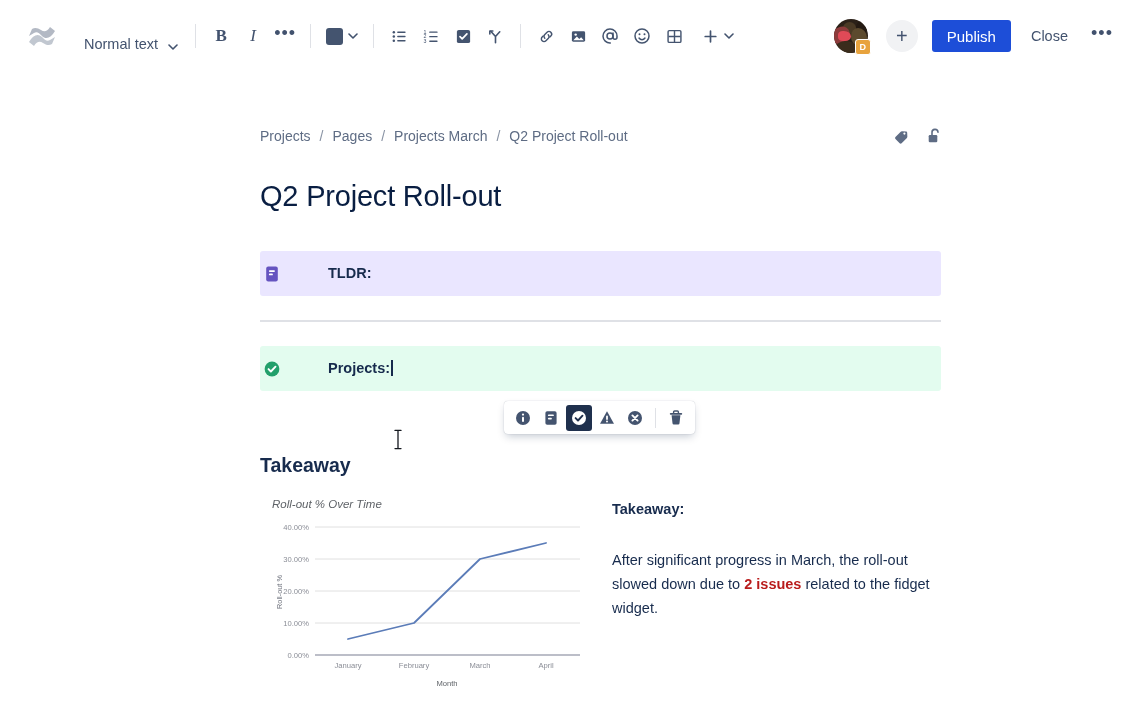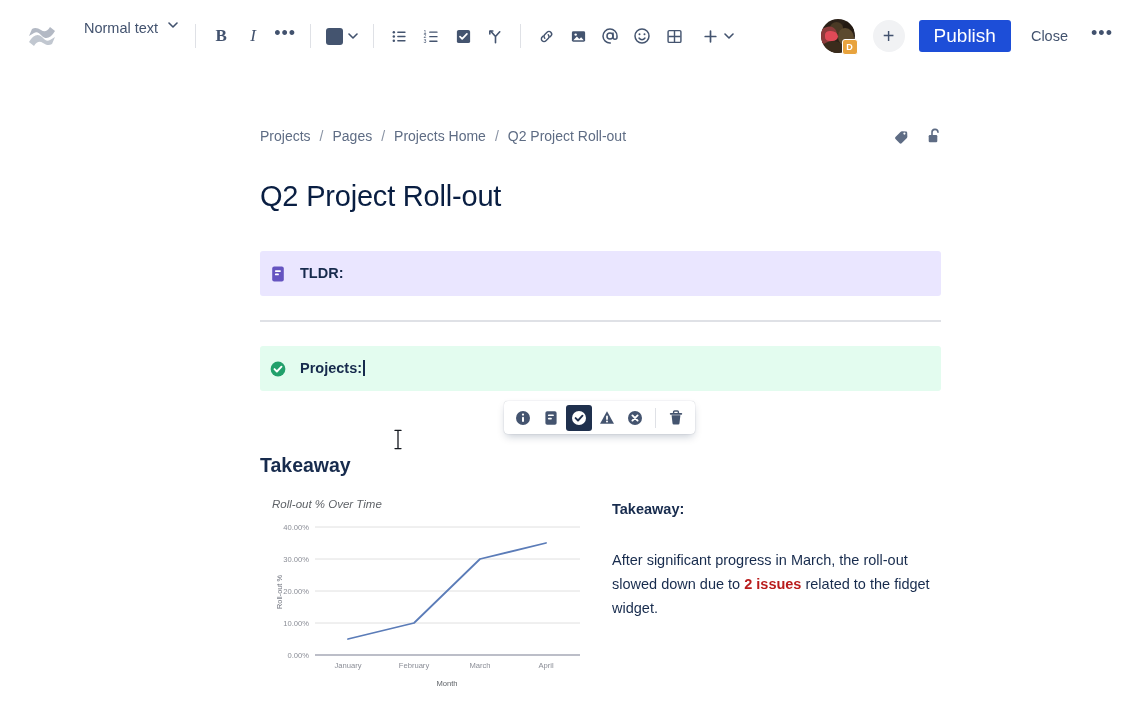--- a/index.html
+++ b/index.html
@@ -26,21 +26,21 @@
     flex: 0 0 auto;
   }
   .tb-btn {
     height: 32px; min-width: 32px;
     display: flex; align-items: center; justify-content: center;
     border-radius: 3px; cursor: pointer;
     color: #44546F;
     flex: 0 0 auto;
   }
   .style-select {
-    display: flex; align-items: flex-start; gap: 10px;
+    display: flex; align-items: flex-end; gap: 10px;
     height: 32px; padding: 0 8px 0 10px;
     border-radius: 3px; cursor: pointer;
     font-size: 14.5px; color: #42526E;
     white-space: nowrap;
   }
   .chev { width: 10px; height: 10px; flex: 0 0 auto; }
   .tb-sep {
     width: 1px; height: 24px; background: #DFE1E6;
     margin: 0 9px; flex: 0 0 auto;
   }
@@ -81,21 +81,21 @@
   .plus-btn {
     width: 32px; height: 32px; border-radius: 50%;
     background: #F1F2F4; color: #42526E;
     display: flex; align-items: center; justify-content: center;
     font-size: 20px; cursor: pointer; margin-right: 14px; flex: 0 0 auto;
     line-height: 1; font-weight: 300;
   }
   .publish-btn {
     height: 32px; padding: 0 15px; border-radius: 3px;
     background: #1D4ED8; color: #ffffff;
-    font-size: 19px; font-weight: 500;
+    font-size: 15px; font-weight: 500;
     display: flex; align-items: center; justify-content: center;
     cursor: pointer; border: none; flex: 0 0 auto;
     font-family: "Liberation Sans", sans-serif;
   }
   .close-btn {
     height: 32px; padding: 0 12px; border-radius: 3px;
     color: #42526E; font-size: 14.5px;
     display: flex; align-items: center; cursor: pointer;
     margin-left: 8px; flex: 0 0 auto;
   }
@@ -123,21 +123,22 @@
     position: absolute; left: 260px; top: 108px;
     font-size: 29px; color: #091E42; font-weight: 400;
     letter-spacing: -0.2px;
   }
 
   
   .panel {
     position: absolute; left: 260px; width: 681px;
     border-radius: 3px;
     display: flex; align-items: flex-start;
-    padding: 14px 9px;
+    padding: 14px 3px;
+    gap: 34px;
   }
   .panel-tldr { top: 179px; height: 45px; background: #EAE6FF; align-items: center; }
   .panel-progress { top: 274px; height: 45px; background: #E3FCEF; align-items: center; }
   .panel-icon { width: 18px; height: 18px; flex: 0 0 auto; margin-right: 13px; }
   .panel-text { font-size: 14.5px; color: #172B4D; font-weight: bold; line-height: 1.4; }
 
   .divider {
     position: absolute; left: 260px; top: 248px;
     width: 681px; height: 2px; background: #DFE1E6;
   }
@@ -346,21 +347,21 @@
 </div>
 
 <div class="page">
 
   <div class="crumb-row">
     <div class="crumbs">
       <span class="crumb">Projects</span>
       <span class="crumb-sep">/</span>
       <span class="crumb">Pages</span>
       <span class="crumb-sep">/</span>
-      <span class="crumb">Projects Home</span>
+      <span class="crumb">Projects March</span>
       <span class="crumb-sep">/</span>
       <span class="crumb">Q2 Project Roll-out</span>
     </div>
     <div class="crumb-actions">
       <span class="ic-btn">
         <svg width="17" height="17" viewBox="0 0 18 18">
           <path d="M2.6 9.6l5.6-5.6a1.6 1.6 0 011.2-.5l4.6.2a1.1 1.1 0 011 1l.2 4.6c0 .45-.16.88-.47 1.2l-5.6 5.6a1.5 1.5 0 01-2.1 0l-4.4-4.4a1.5 1.5 0 010-2.1z" fill="#5E6C84"></path>
           <circle cx="12.1" cy="5.9" r="1.15" fill="#ffffff"></circle>
         </svg>
       </span>

